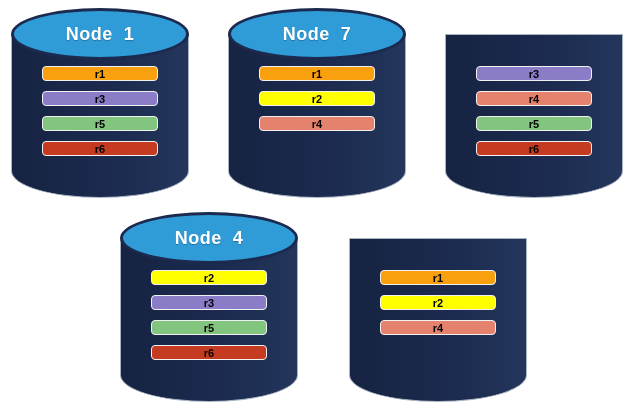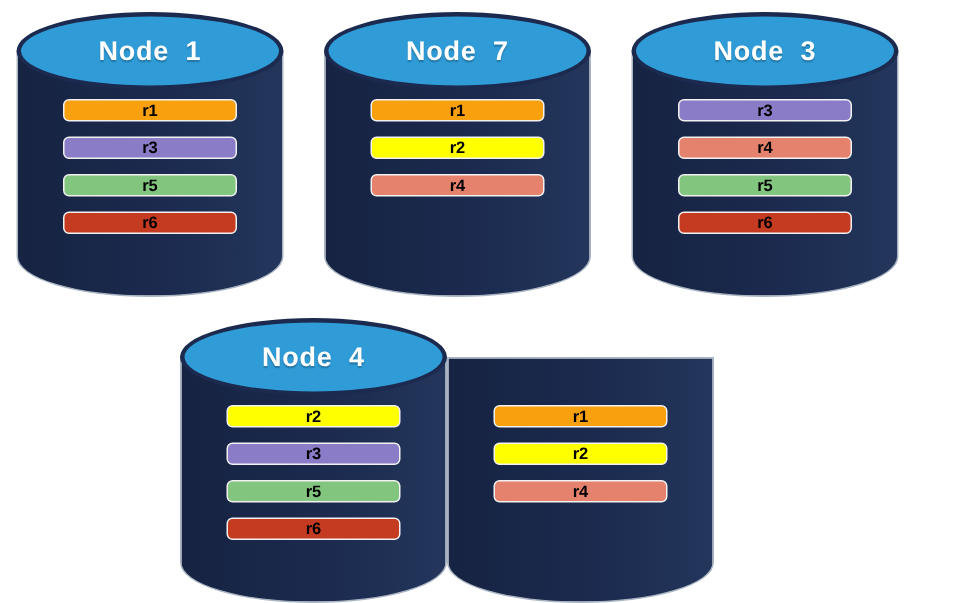--- a/index.html
+++ b/index.html
@@ -16,25 +16,26 @@
     width: 638px;
     height: 402px;
     background: #ffffff;
   }
   .row {
     display: flex;
   }
   .row-top {
     padding-left: 11px;
     padding-top: 8px;
-    gap: 27px;
+    gap: 39px;
   }
   .row-bottom {
     padding-left: 120px;
     padding-top: 14px;
+    gap: 51px;
   }
   .cylinder {
     position: relative;
     width: 178px;
     height: 190px;
     flex: 0 0 auto;
   }
   .cyl-body {
     position: absolute;
     left: 0;
@@ -129,23 +130,20 @@
           <div class="bar" style="background: rgb(255, 255, 0);">
             <span>r2</span>
           </div>
           <div class="bar" style="background: rgb(229, 130, 110);">
             <span>r4</span>
           </div>
         </div>
   </div>
       <div class="cylinder">
     <div class="cyl-body"></div>
-    <div class="cyl-top">
-      <span class="node-label">Node  3</span>
-    </div>
     <div class="bars">
           <div class="bar" style="background: rgb(139, 124, 200);">
             <span>r3</span>
           </div>
           <div class="bar" style="background: rgb(229, 130, 110);">
             <span>r4</span>
           </div>
           <div class="bar" style="background: rgb(130, 197, 126);">
             <span>r5</span>
           </div>

